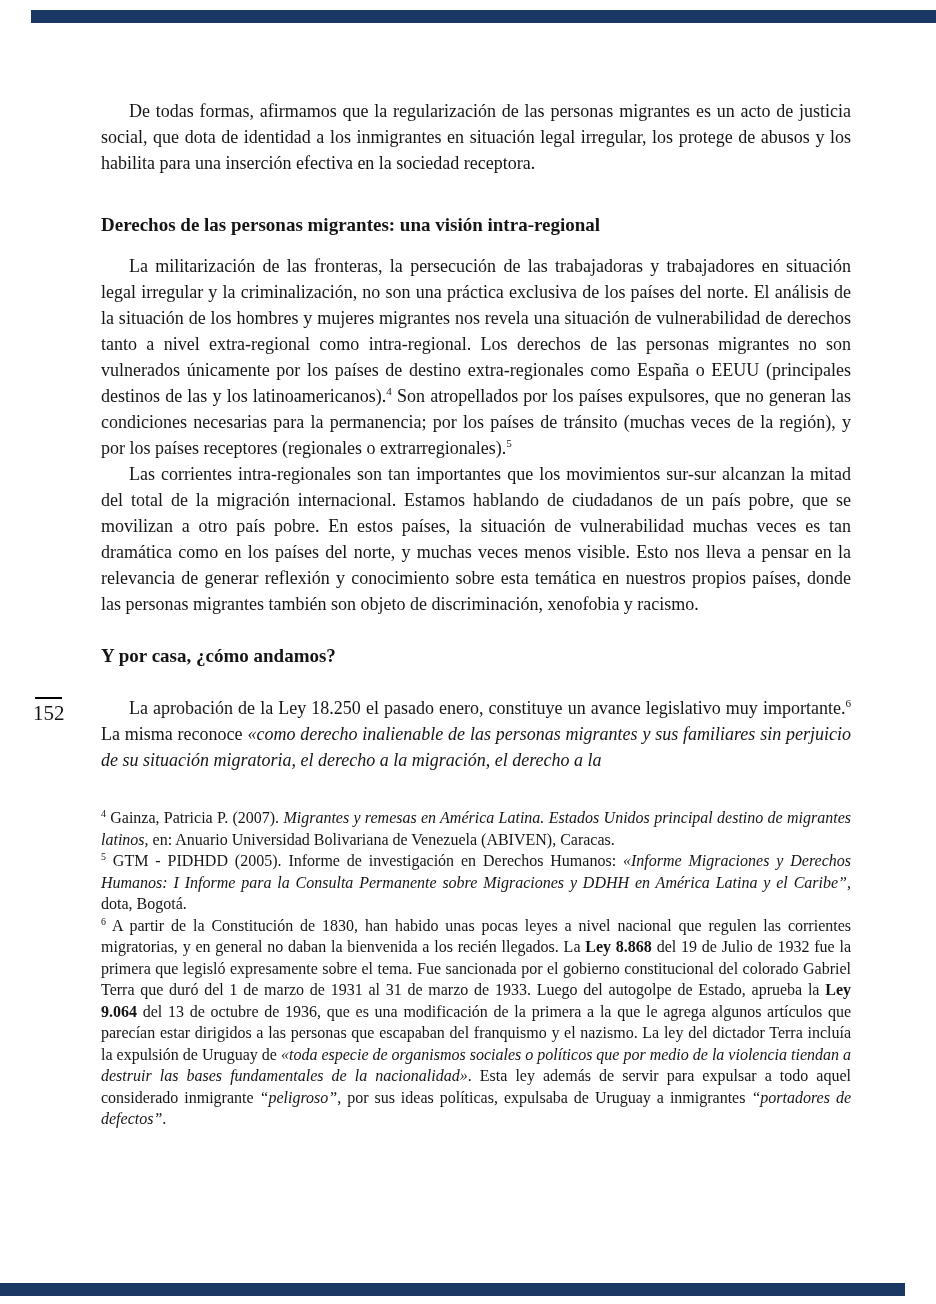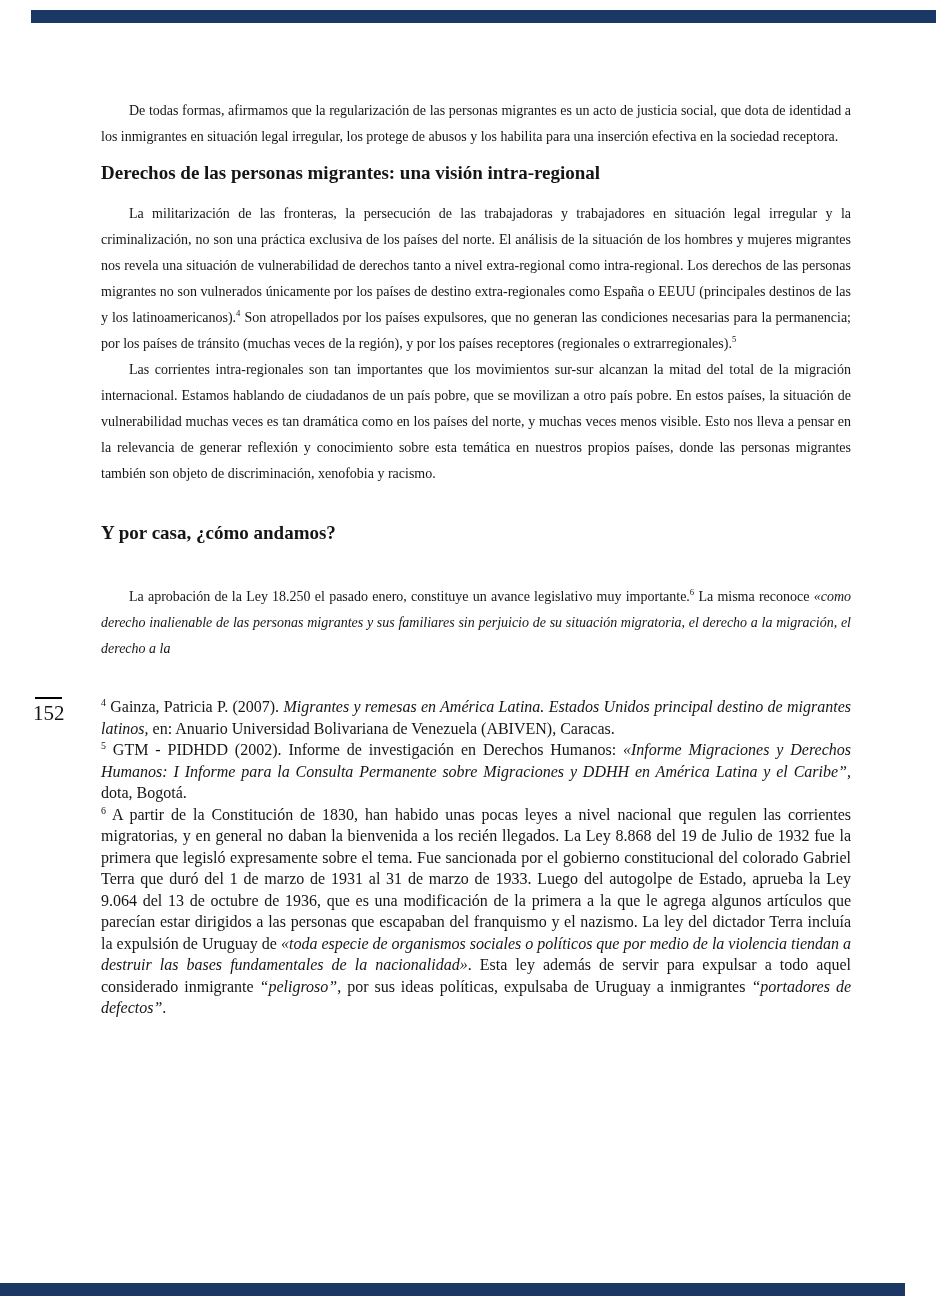--- a/index.html
+++ b/index.html
@@ -18,40 +18,40 @@
   }
   .bottom-bar {
     position: absolute; bottom: 8px; left: 0; right: 31px;
     height: 13px; background: var(--accent);
   }
   .content {
     position: absolute; left: 101px; top: 0;
     width: 750px;
   }
   p.body {
-    font-size: 14px; line-height: 26px;
+    font-size: 18px; line-height: 26px;
     text-align: justify;
     text-indent: 28px;
   }
   p.first { margin-top: 98px; }
   h2.section {
     font-size: 19px; line-height: 24px;
     font-weight: bold;
   }
-  .h1-gap { margin-top: 11px; }
+  .h1-gap { margin-top: 37px; }
   .p2-gap { margin-top: 16px; }
-  .h2-gap { margin-top: 34px; }
-  .p4-gap { margin-top: 39px; }
+  .h2-gap { margin-top: 27px; }
+  .p4-gap { margin-top: 27px; }
   .footnotes { margin-top: 34px; }
   .footnote {
     font-size: 16px; line-height: 21.5px;
     text-align: justify;
   }
   .i { font-style: italic; }
-  .b { font-weight: normal; }
+  .b { font-weight: bold; }
   .sup {
     vertical-align: super;
     font-size: 0.62em;
     line-height: 0;
   }
   .page-num-block {
     position: absolute; left: 33px; top: 697px;
     width: 31px;
     text-align: right;
   }
@@ -81,18 +81,18 @@
 
   <p class="body p2-gap"><span>La militarización de las fronteras, la persecución de las trabajadoras y trabajadores en situación legal irregular y la criminalización, no son una práctica exclusiva de los países del norte. El análisis de la situación de los hombres y mujeres migrantes nos revela una situación de vulnerabilidad de derechos tanto a nivel extra-regional como intra-regional. Los derechos de las personas migrantes no son vulnerados únicamente por los países de destino extra-regionales como España o EEUU (principales destinos de las y los latinoamericanos).</span><span class="sup">4</span><span> Son atropellados por los países expulsores, que no generan las condiciones necesarias para la permanencia; por los países de tránsito (muchas veces de la región), y por los países receptores (regionales o extrarregionales).</span><span class="sup">5</span></p>
   <p class="body"><span>Las corrientes intra-regionales son tan importantes que los movimientos sur-sur alcanzan la mitad del total de la migración internacional. Estamos hablando de ciudadanos de un país pobre, que se movilizan a otro país pobre. En estos países, la situación de vulnerabilidad muchas veces es tan dramática como en los países del norte, y muchas veces menos visible. Esto nos lleva a pensar en la relevancia de generar reflexión y conocimiento sobre esta temática en nuestros propios países, donde las personas migrantes también son objeto de discriminación, xenofobia y racismo.</span></p>
 
   <h2 class="section h2-gap">Y por casa, ¿cómo andamos?</h2>
 
   <p class="body p4-gap"><span>La aprobación de la Ley 18.250 el pasado enero, constituye un avance legislativo muy importante.</span><span class="sup">6</span><span> La misma reconoce </span><span class="i">«como derecho inalienable de las personas migrantes y sus familiares sin perjuicio de su situación migratoria, el derecho a la migración, el derecho a la</span></p>
 
   <div class="footnotes">
     <div class="footnote"><span class="sup">4</span><span> Gainza, Patricia P. (2007). </span><span class="i">Migrantes y remesas en América Latina. Estados Unidos principal destino de migrantes latinos,</span><span> en: Anuario Universidad Bolivariana de Venezuela (ABIVEN), Caracas.</span></div>
-    <div class="footnote"><span class="sup">5</span><span> GTM - PIDHDD (2002). Informe de investigación en Derechos Humanos: </span><span class="i">«Informe Migraciones y Derechos Humanos: I Informe para la Consulta Permanente sobre Migraciones y DDHH en América Latina y el Caribe”,</span><span> dota, Bogotá.</span></div>
+    <div class="footnote"><span class="sup">5</span><span> GTM - PIDHDD (2005). Informe de investigación en Derechos Humanos: </span><span class="i">«Informe Migraciones y Derechos Humanos: I Informe para la Consulta Permanente sobre Migraciones y DDHH en América Latina y el Caribe”,</span><span> dota, Bogotá.</span></div>
     <div class="footnote"><span class="sup">6</span><span> A partir de la Constitución de 1830, han habido unas pocas leyes a nivel nacional que regulen las corrientes migratorias, y en general no daban la bienvenida a los recién llegados. La </span><span class="b">Ley 8.868</span><span> del 19 de Julio de 1932 fue la primera que legisló expresamente sobre el tema. Fue sancionada por el gobierno constitucional del colorado Gabriel Terra que duró del 1 de marzo de 1931 al 31 de marzo de 1933. Luego del autogolpe de Estado, aprueba la </span><span class="b">Ley 9.064</span><span> del 13 de octubre de 1936, que es una modificación de la primera a la que le agrega algunos artículos que parecían estar dirigidos a las personas que escapaban del franquismo y el nazismo. La ley del dictador Terra incluía la expulsión de Uruguay de </span><span class="i">«toda especie de organismos sociales o políticos que por medio de la violencia tiendan a destruir las bases fundamentales de la nacionalidad»</span><span>. Esta ley además de servir para expulsar a todo aquel considerado inmigrante </span><span class="i">“peligroso”</span><span>, por sus ideas políticas, expulsaba de Uruguay a inmigrantes </span><span class="i">“portadores de defectos”</span><span>.</span></div>
   </div>
 </div>
 
 <div class="bottom-bar"></div>
 
 </body></html>

